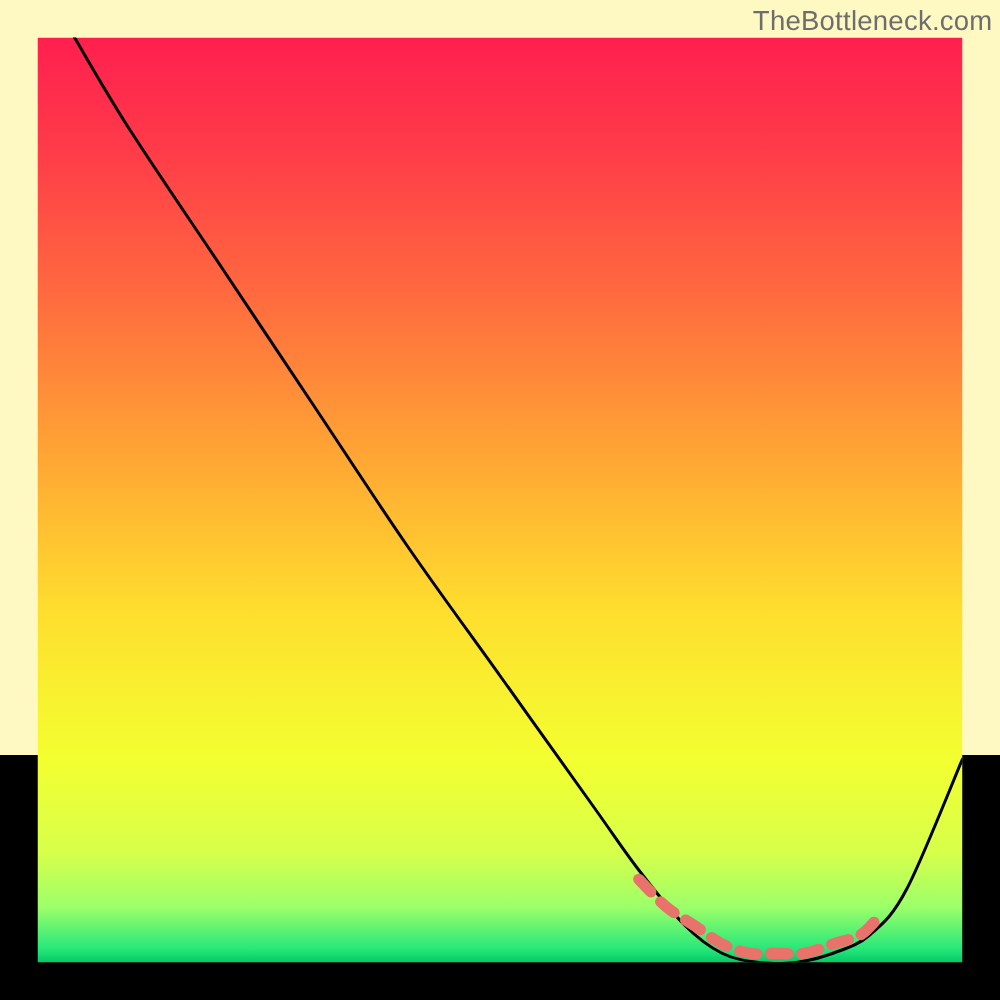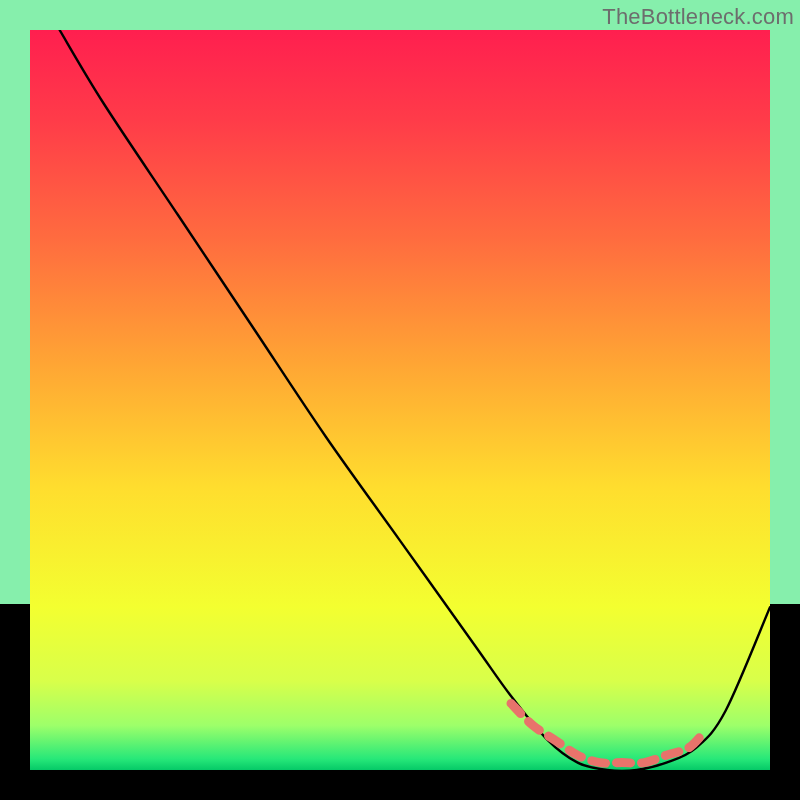--- a/index.html
+++ b/index.html
@@ -10,21 +10,21 @@
     overflow: hidden;
     background: #000;
     font-family: Arial, Helvetica, sans-serif;
   }
   .frame {
     position: absolute;
     left: 0;
     top: 0;
     width: 800px;
     height: 604px;
-    background: #86efac;
+    background: #fef9c3;
   }
   .plot {
     position: absolute;
     left: 30px;
     top: 30px;
     width: 740px;
     height: 740px;
   }
   .watermark {
     position: absolute;

